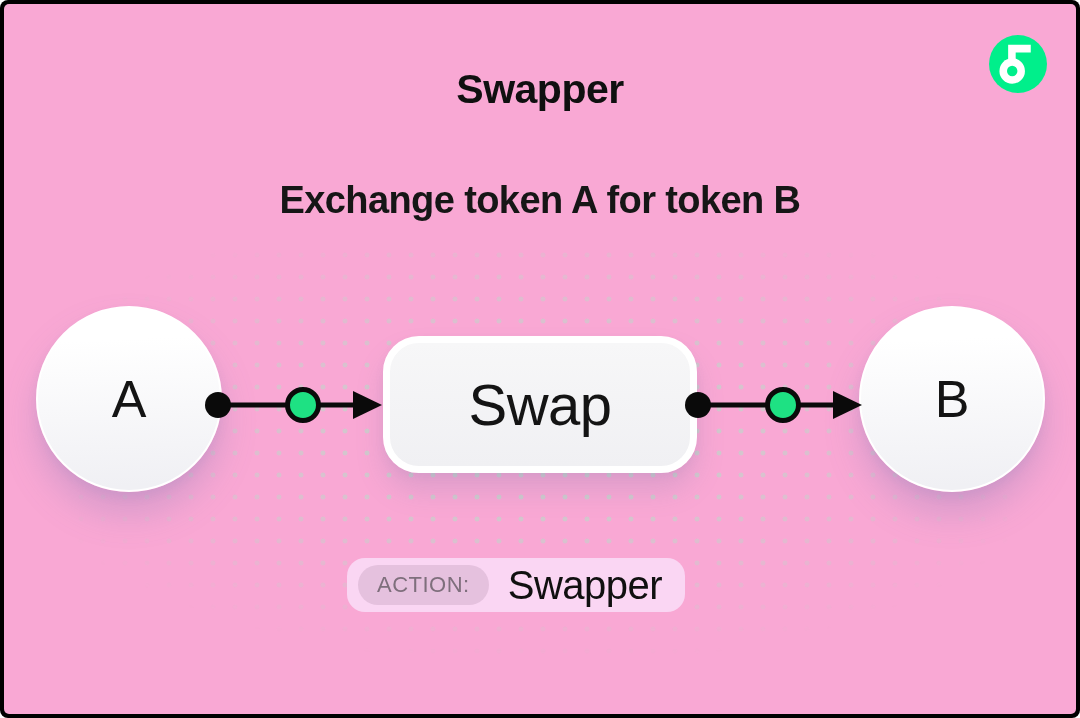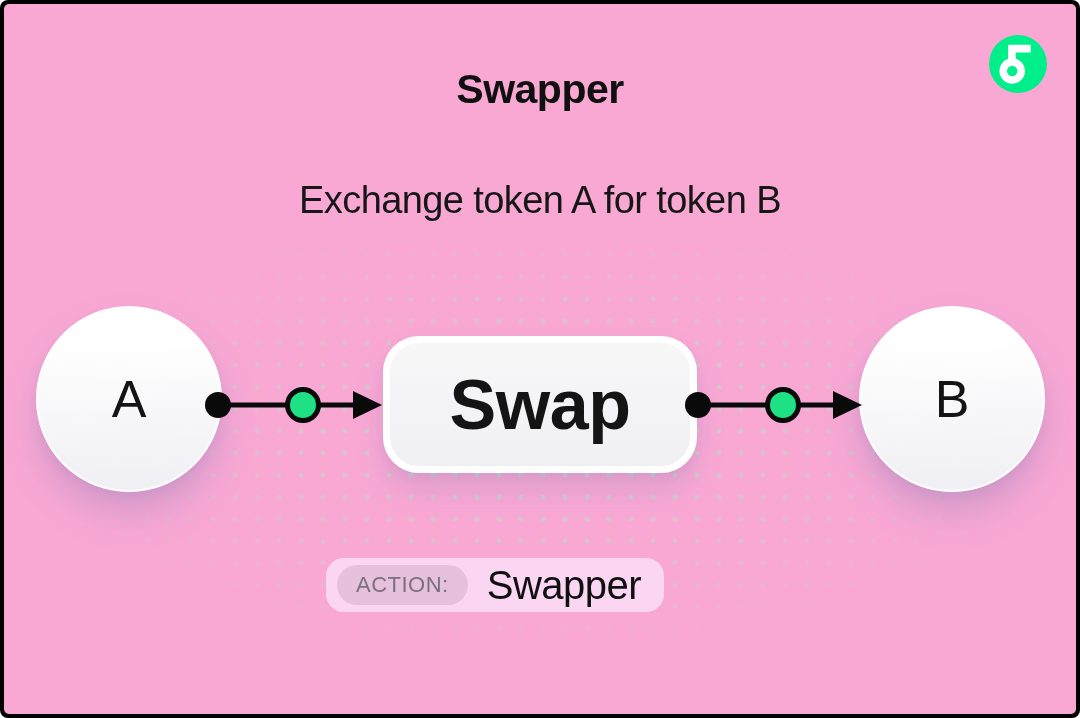--- a/index.html
+++ b/index.html
@@ -27,21 +27,21 @@
     mask-image:radial-gradient(ellipse 62% 62% at 50% 46%,rgba(0,0,0,.95) 25%,rgba(0,0,0,.45) 62%,transparent 92%);
     z-index:0;
   }
   .logo{position:absolute;left:985px;top:31px;width:58px;height:58px;z-index:2;}
   .title{
     position:absolute;left:0;top:62px;width:100%;margin:0;
     text-align:center;font-size:41px;font-weight:700;letter-spacing:-.5px;color:#101010;
   }
   .subtitle{
     position:absolute;left:0;top:175px;width:100%;margin:0;
-    text-align:center;font-size:38px;font-weight:400;letter-spacing:-.6px;color:#161616;
+    text-align:center;font-size:38px;font-weight:700;letter-spacing:-.6px;color:#161616;
   }
   .node-circle{
     position:absolute;width:186px;height:186px;border-radius:50%;
     background:linear-gradient(178deg,#ffffff 18%,#f0f0f4 96%);
     border:2px solid #ffffff;
     box-sizing:border-box;
     box-shadow:0 22px 34px rgba(116,114,176,.26),0 6px 10px rgba(116,114,176,.10);
     display:flex;align-items:center;justify-content:center;
     z-index:2;
   }
@@ -51,26 +51,26 @@
   .node-box{
     position:absolute;left:379px;top:332px;width:314px;height:137px;
     border-radius:36px;
     background:linear-gradient(180deg,#f7f7f8 0%,#f0f0f3 100%);
     border:7px solid #ffffff;
     box-sizing:border-box;
     box-shadow:0 18px 28px rgba(120,118,170,.20),0 4px 8px rgba(120,118,170,.08);
     display:flex;align-items:center;justify-content:center;
     z-index:2;
   }
-  .node-box .node-label{font-size:70px;font-weight:700;letter-spacing:-.5px;color:#141414;}
+  .node-box .node-label{font-size:58px;font-weight:400;letter-spacing:-.5px;color:#141414;}
   .arrow{position:absolute;width:185px;height:60px;z-index:3;}
   .arrow-1{left:198px;top:371px;}
   .arrow-2{left:678px;top:371px;}
   .badge{
-    position:absolute;left:322px;top:554px;height:54px;
+    position:absolute;left:343px;top:554px;height:54px;
     background:#fad6f3;border-radius:18px;
     display:flex;align-items:center;
     padding:0 23px 0 11px;box-sizing:border-box;
     z-index:2;
   }
   .badge-label{
     background:#e5c1de;border-radius:999px;
     padding:7px 19px;
     font-size:22px;font-weight:500;letter-spacing:.5px;
     color:#7e6f7c;

